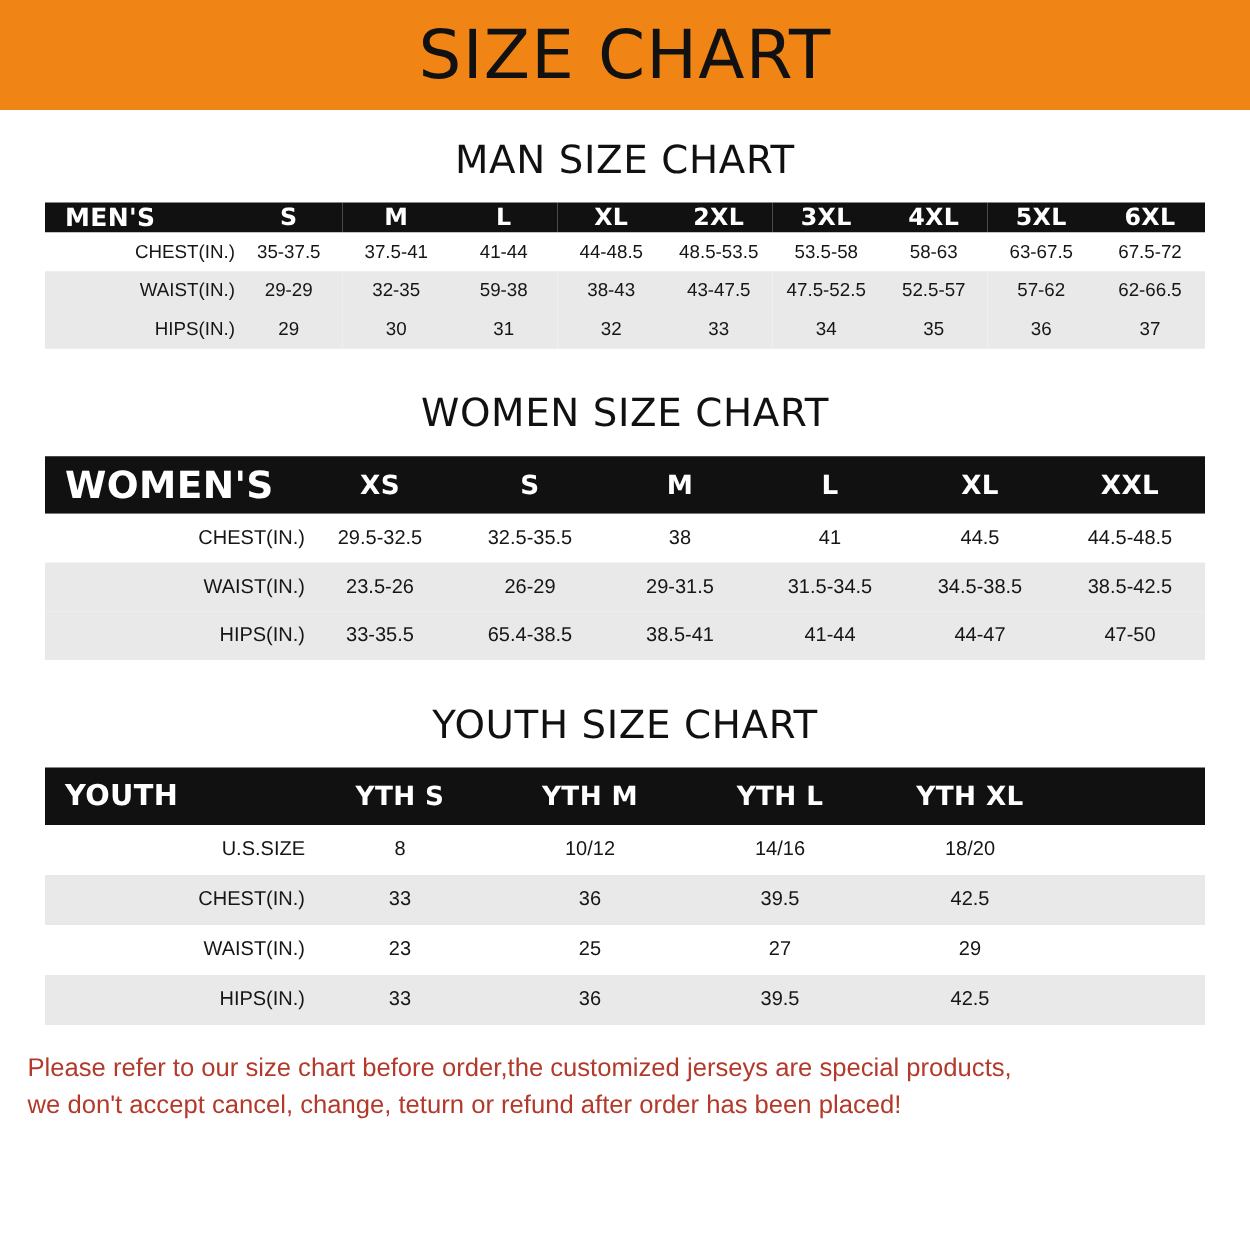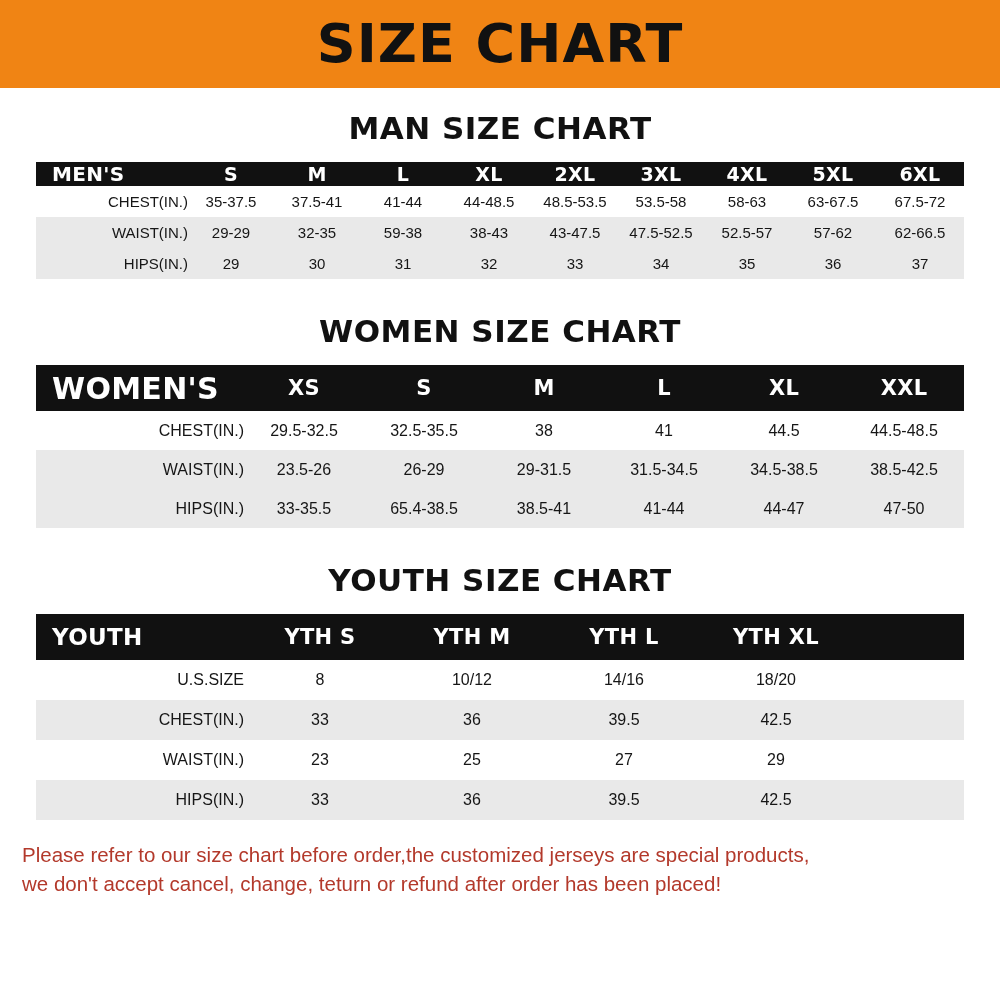--- a/index.html
+++ b/index.html
@@ -22,31 +22,31 @@
   
   .banner {
     height: 88px;
     background: #F08414;
     display: flex;
     align-items: center;
     justify-content: center;
   }
   .banner-title {
     font-family: "DejaVu Sans", sans-serif;
-    font-weight: bold;
+    font-weight: normal;
     font-size: 54px;
     letter-spacing: 1px;
     color: #111111;
     text-align: center;
     line-height: 1;
   }
   
   .section-title {
     font-family: "DejaVu Sans", sans-serif;
-    font-weight: bold;
+    font-weight: normal;
     font-size: 31px;
     color: #111111;
     text-align: center;
     letter-spacing: 0.5px;
   }
   .section {
     padding: 0 36px;
     box-sizing: border-box;
   }
   

